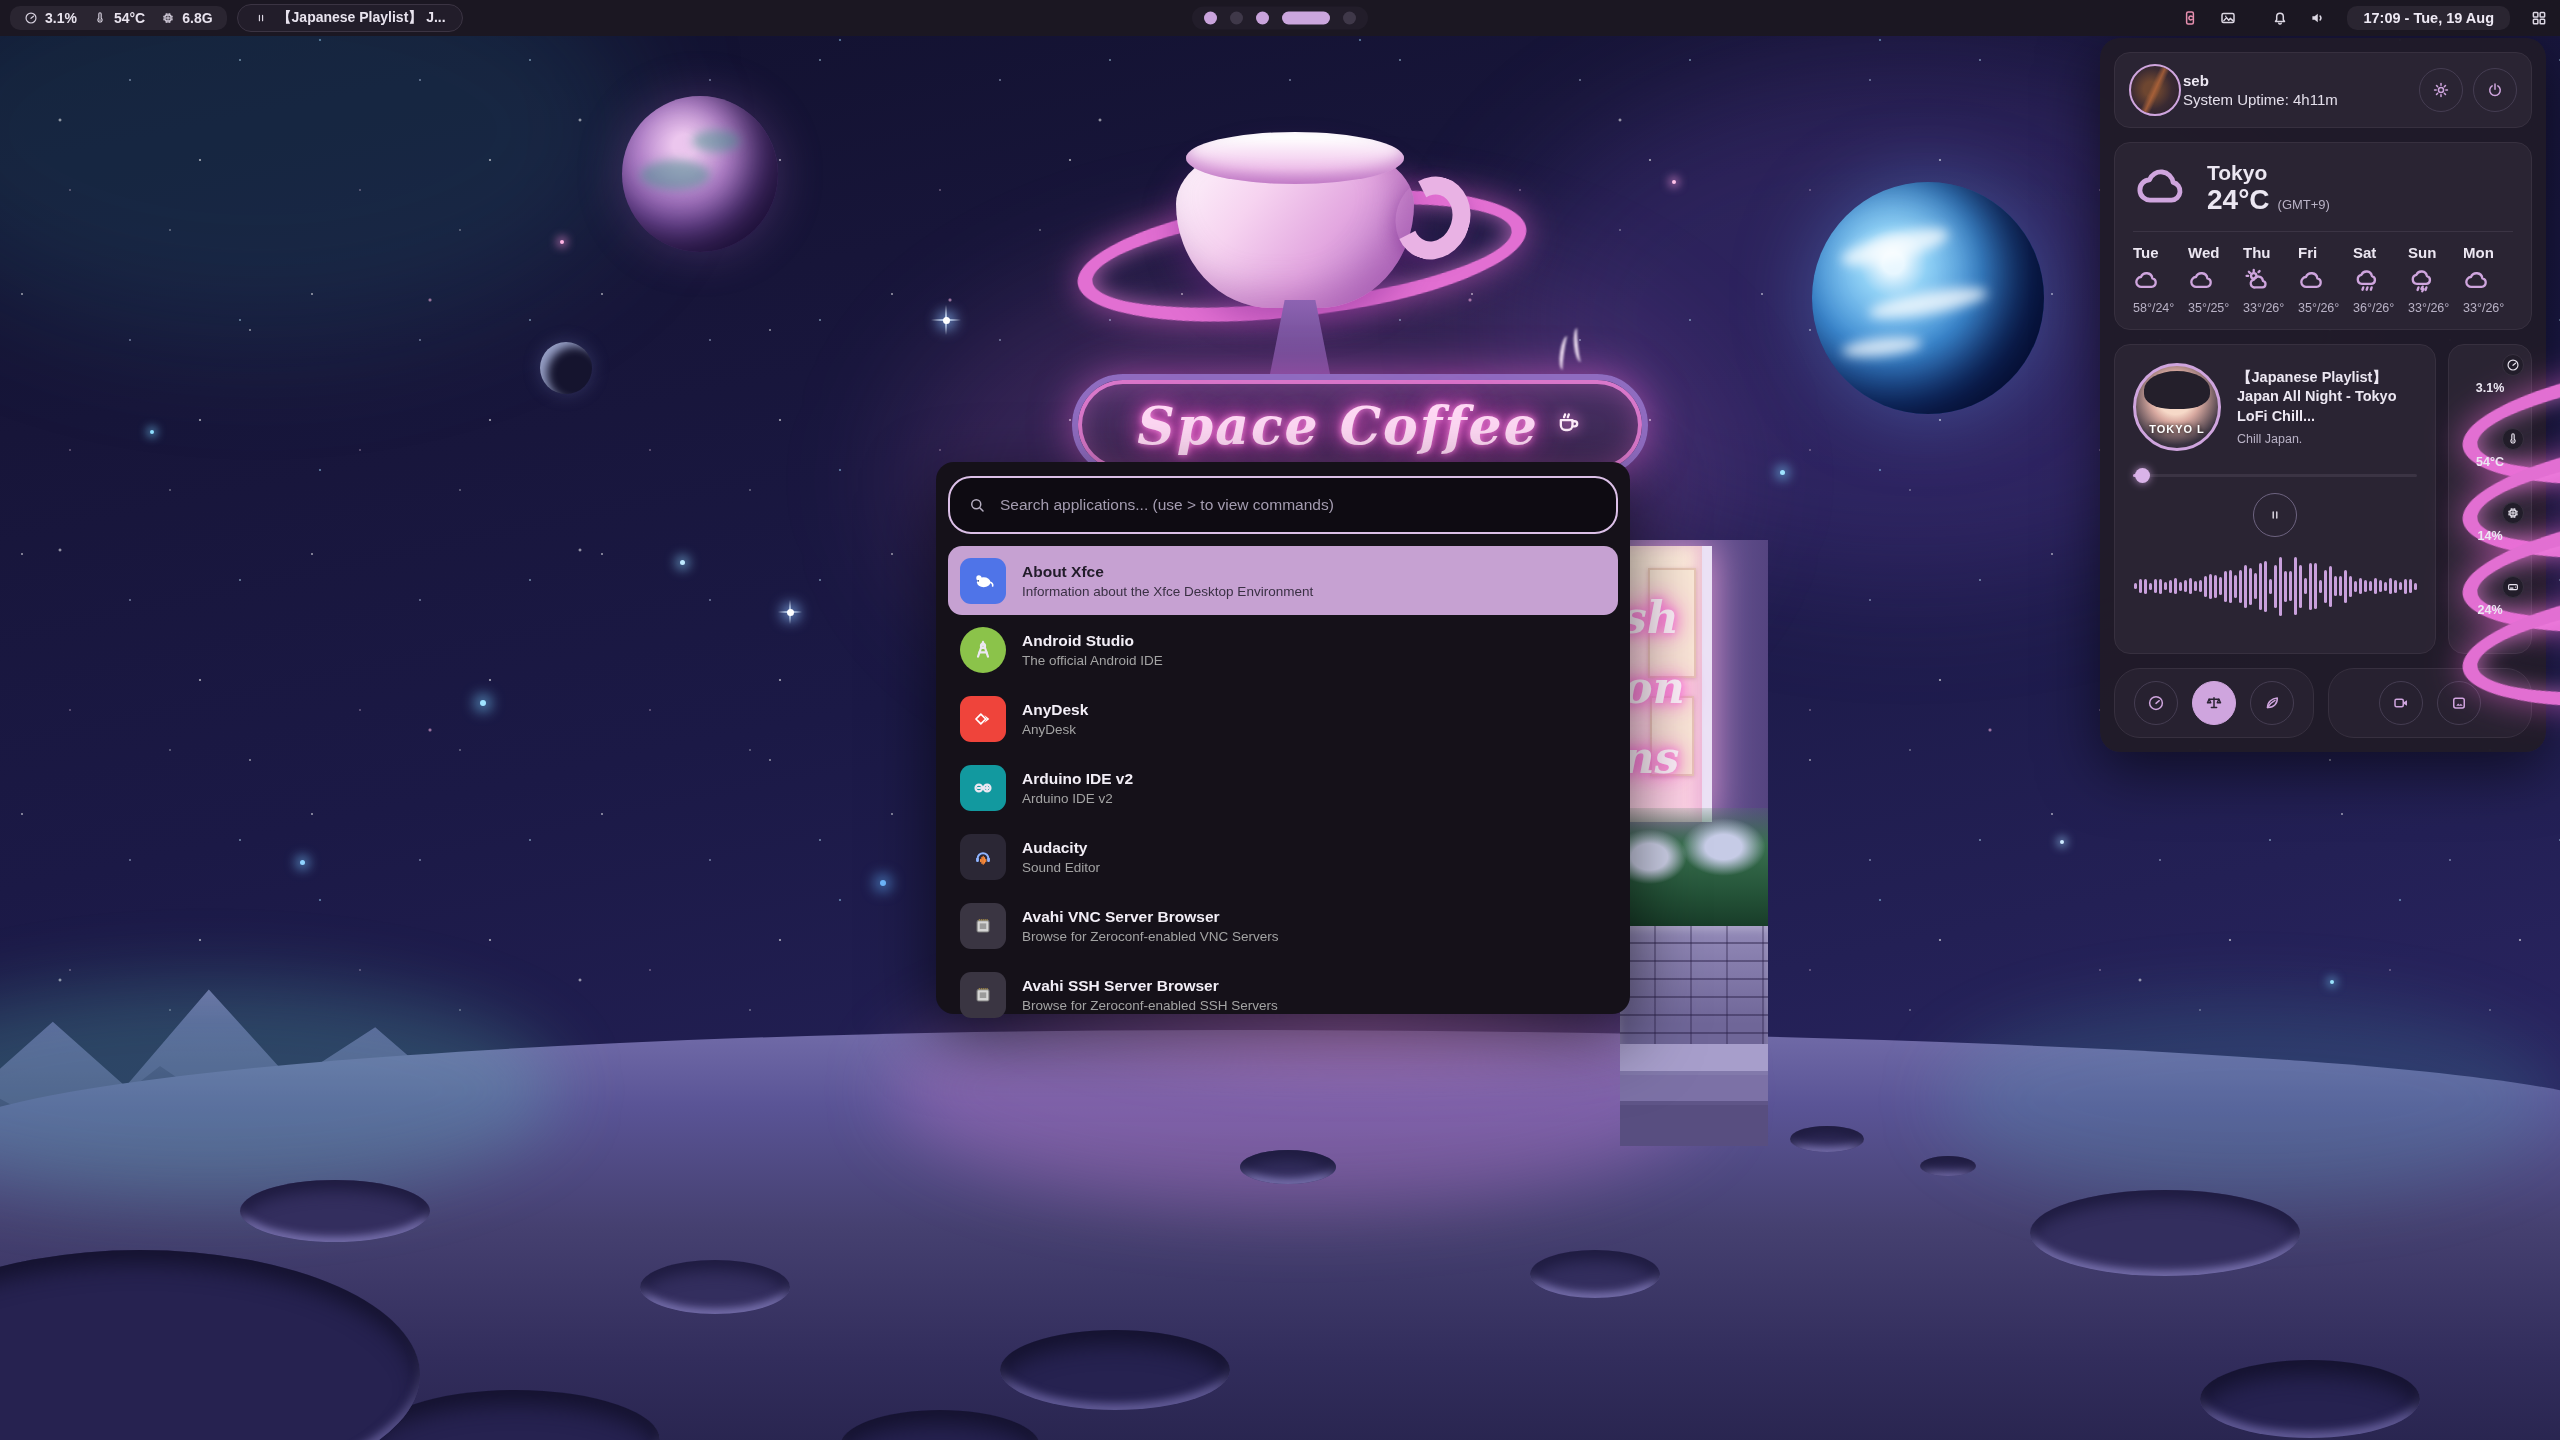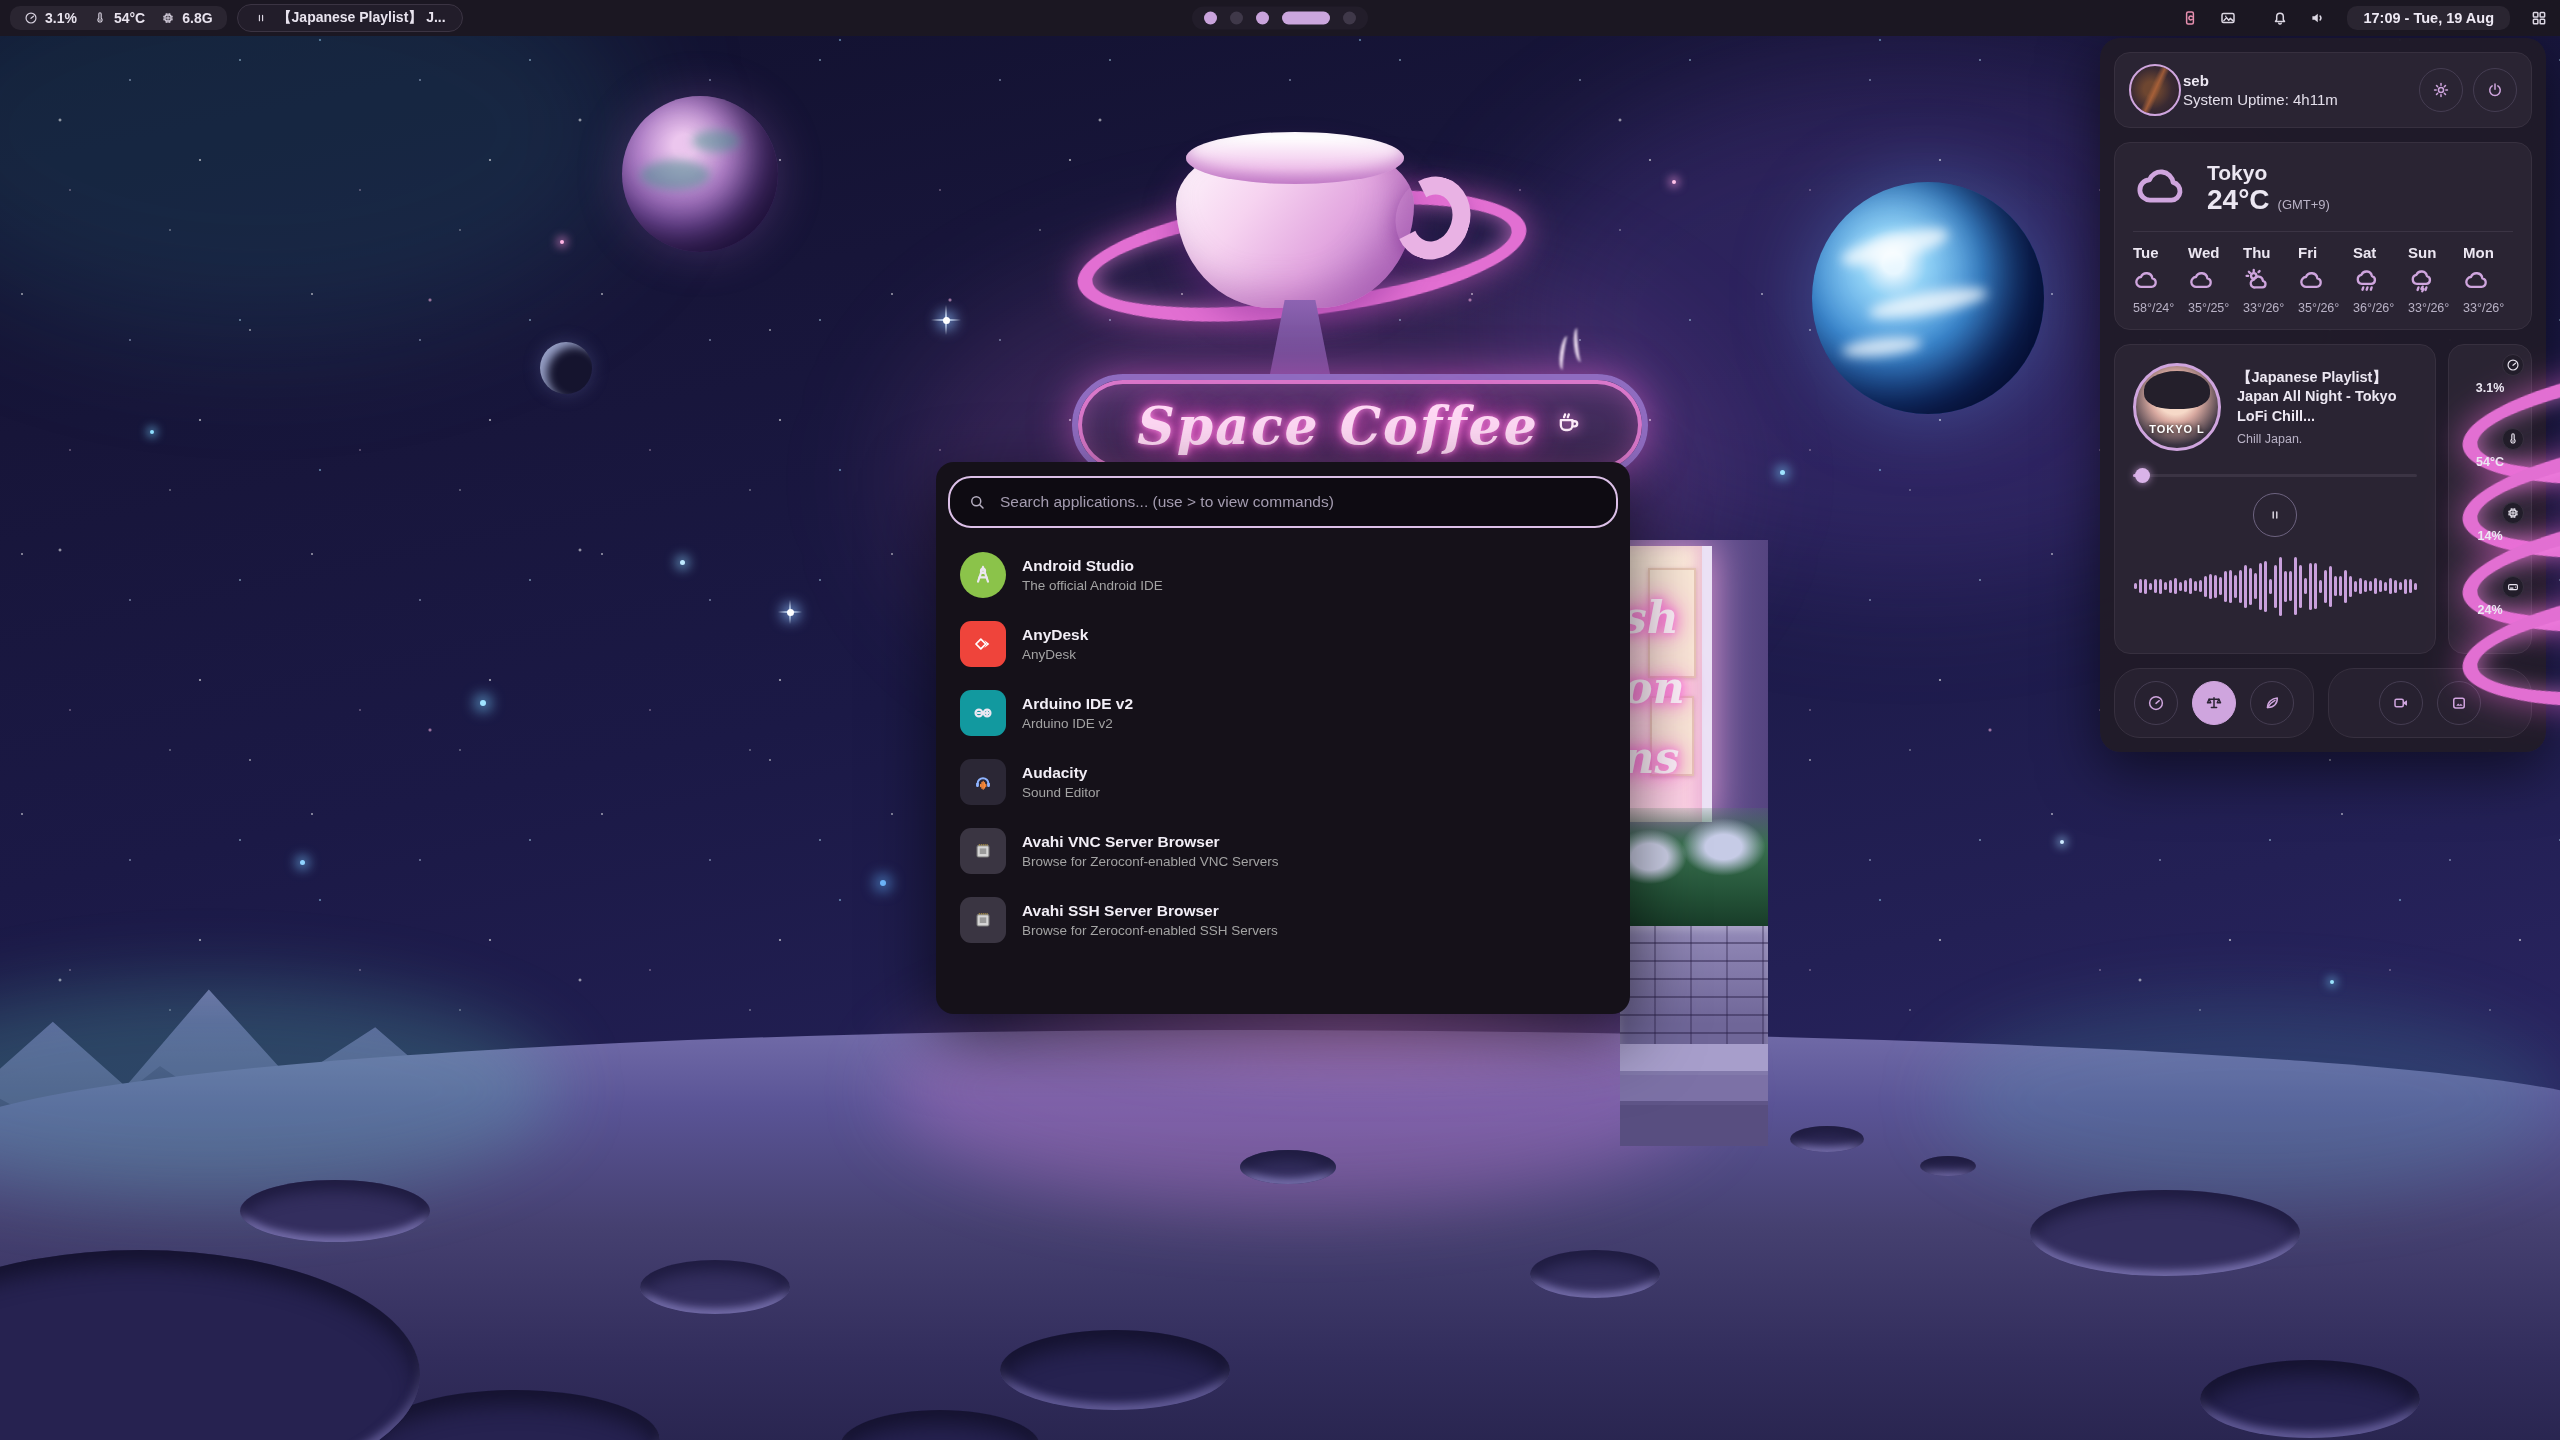--- a/index.html
+++ b/index.html
@@ -120,21 +120,21 @@
   .ws .dot{width:13px;height:13px;border-radius:8px;background:#3f3849;}
   .ws .dot.occupied{background:#c9a3dc;}
   .ws .dot.active{width:48px;background:#cba6de;}
   .tbar-right{margin-left:auto;display:flex;align-items:center;gap:20px;margin-right:12px;}
   .tray-ic{display:flex;color:#dcd7e3;}
   .clock-pill{padding:4px 16px;font-size:14.5px;font-weight:700;border-radius:10px;background:#2a2531;color:#eee9f4;}
 
   
   .launcher{position:absolute;left:936px;top:462px;width:694px;height:552px;z-index:20;
     background:#151119;border-radius:18px;box-shadow:0 24px 70px rgba(0,0,0,.6);padding:14px 12px 10px;}
-  .searchbar{display:flex;align-items:center;gap:12px;height:52px;border-radius:23px;
+  .searchbar{display:flex;align-items:center;gap:12px;height:58px;border-radius:23px;
     border:2px solid #dcc0e8;background:#0e0b12;padding:0 18px;color:#b5aec0;}
   .searchbar input{flex:1;background:transparent;border:none;outline:none;color:#d9d3e2;
     font-size:15.5px;font-family:inherit;}
   .searchbar input::placeholder{color:#a49cb0;}
   .app-list{margin-top:12px;display:flex;flex-direction:column;}
   .app-item{display:flex;align-items:center;gap:16px;padding:10px 12px;border-radius:14px;height:69px;}
   .app-item.selected{background:#c6a1d2;}
   .app-icon{width:46px;height:46px;border-radius:11px;display:flex;align-items:center;justify-content:center;flex:none;}
   .app-icon.circle{border-radius:50%;}
   .app-texts{display:flex;flex-direction:column;gap:3px;min-width:0;}
@@ -396,20 +396,36 @@
     <div class="searchbar">
       <span class="ic-18" style="display:flex;color:#b5aec0;">
           <svg viewBox="0 0 24 24" fill="none" stroke="currentColor" stroke-width="2" stroke-linecap="round" stroke-linejoin="round">
             <circle cx="11" cy="11" r="6"></circle>
             <path d="M15.6 15.6L20 20"></path>
           </svg>
         </span>
       <input type="text" placeholder="Search applications... (use &gt; to view commands)" style="">
     </div>
     <div class="app-list" id="app-list">
+        <div class="app-item selected">
+          <div class="app-icon " style="background:#4f74e8">
+            <span class="ic-26" style="display:flex">
+              <svg viewBox="0 0 24 24">
+                <ellipse cx="12.6" cy="13.2" rx="6.2" ry="4.6" fill="#fff"></ellipse>
+                <circle cx="8.2" cy="9.2" r="2.4" fill="#fff"></circle>
+                <path d="M18.4 13.2c2 .4 3 1.9 2.5 3.4" stroke="#fff" stroke-width="1.5" fill="none" stroke-linecap="round"></path>
+                <circle cx="7.6" cy="11.8" r=".8" fill="#3a4e86"></circle>
+              </svg>
+            </span>
+          </div>
+          <div class="app-texts">
+            <div class="app-name">About Xfce</div>
+            <div class="app-desc">Information about the Xfce Desktop Environment</div>
+          </div>
+        </div>
         <div class="app-item">
           <div class="app-icon circle" style="background:#8bc34a">
             <span class="ic-26" style="display:flex">
               <svg viewBox="0 0 24 24" fill="none" stroke="currentColor" stroke-width="2" stroke-linecap="round" stroke-linejoin="round">
                 <path d="M12 4.6l4.6 13.6M12 4.6L7.4 18.2"></path>
                 <circle cx="12" cy="8.2" r="1.9"></circle>
                 <path d="M8.7 14.2h6.6"></path>
               </svg>
             </span>
           </div>

